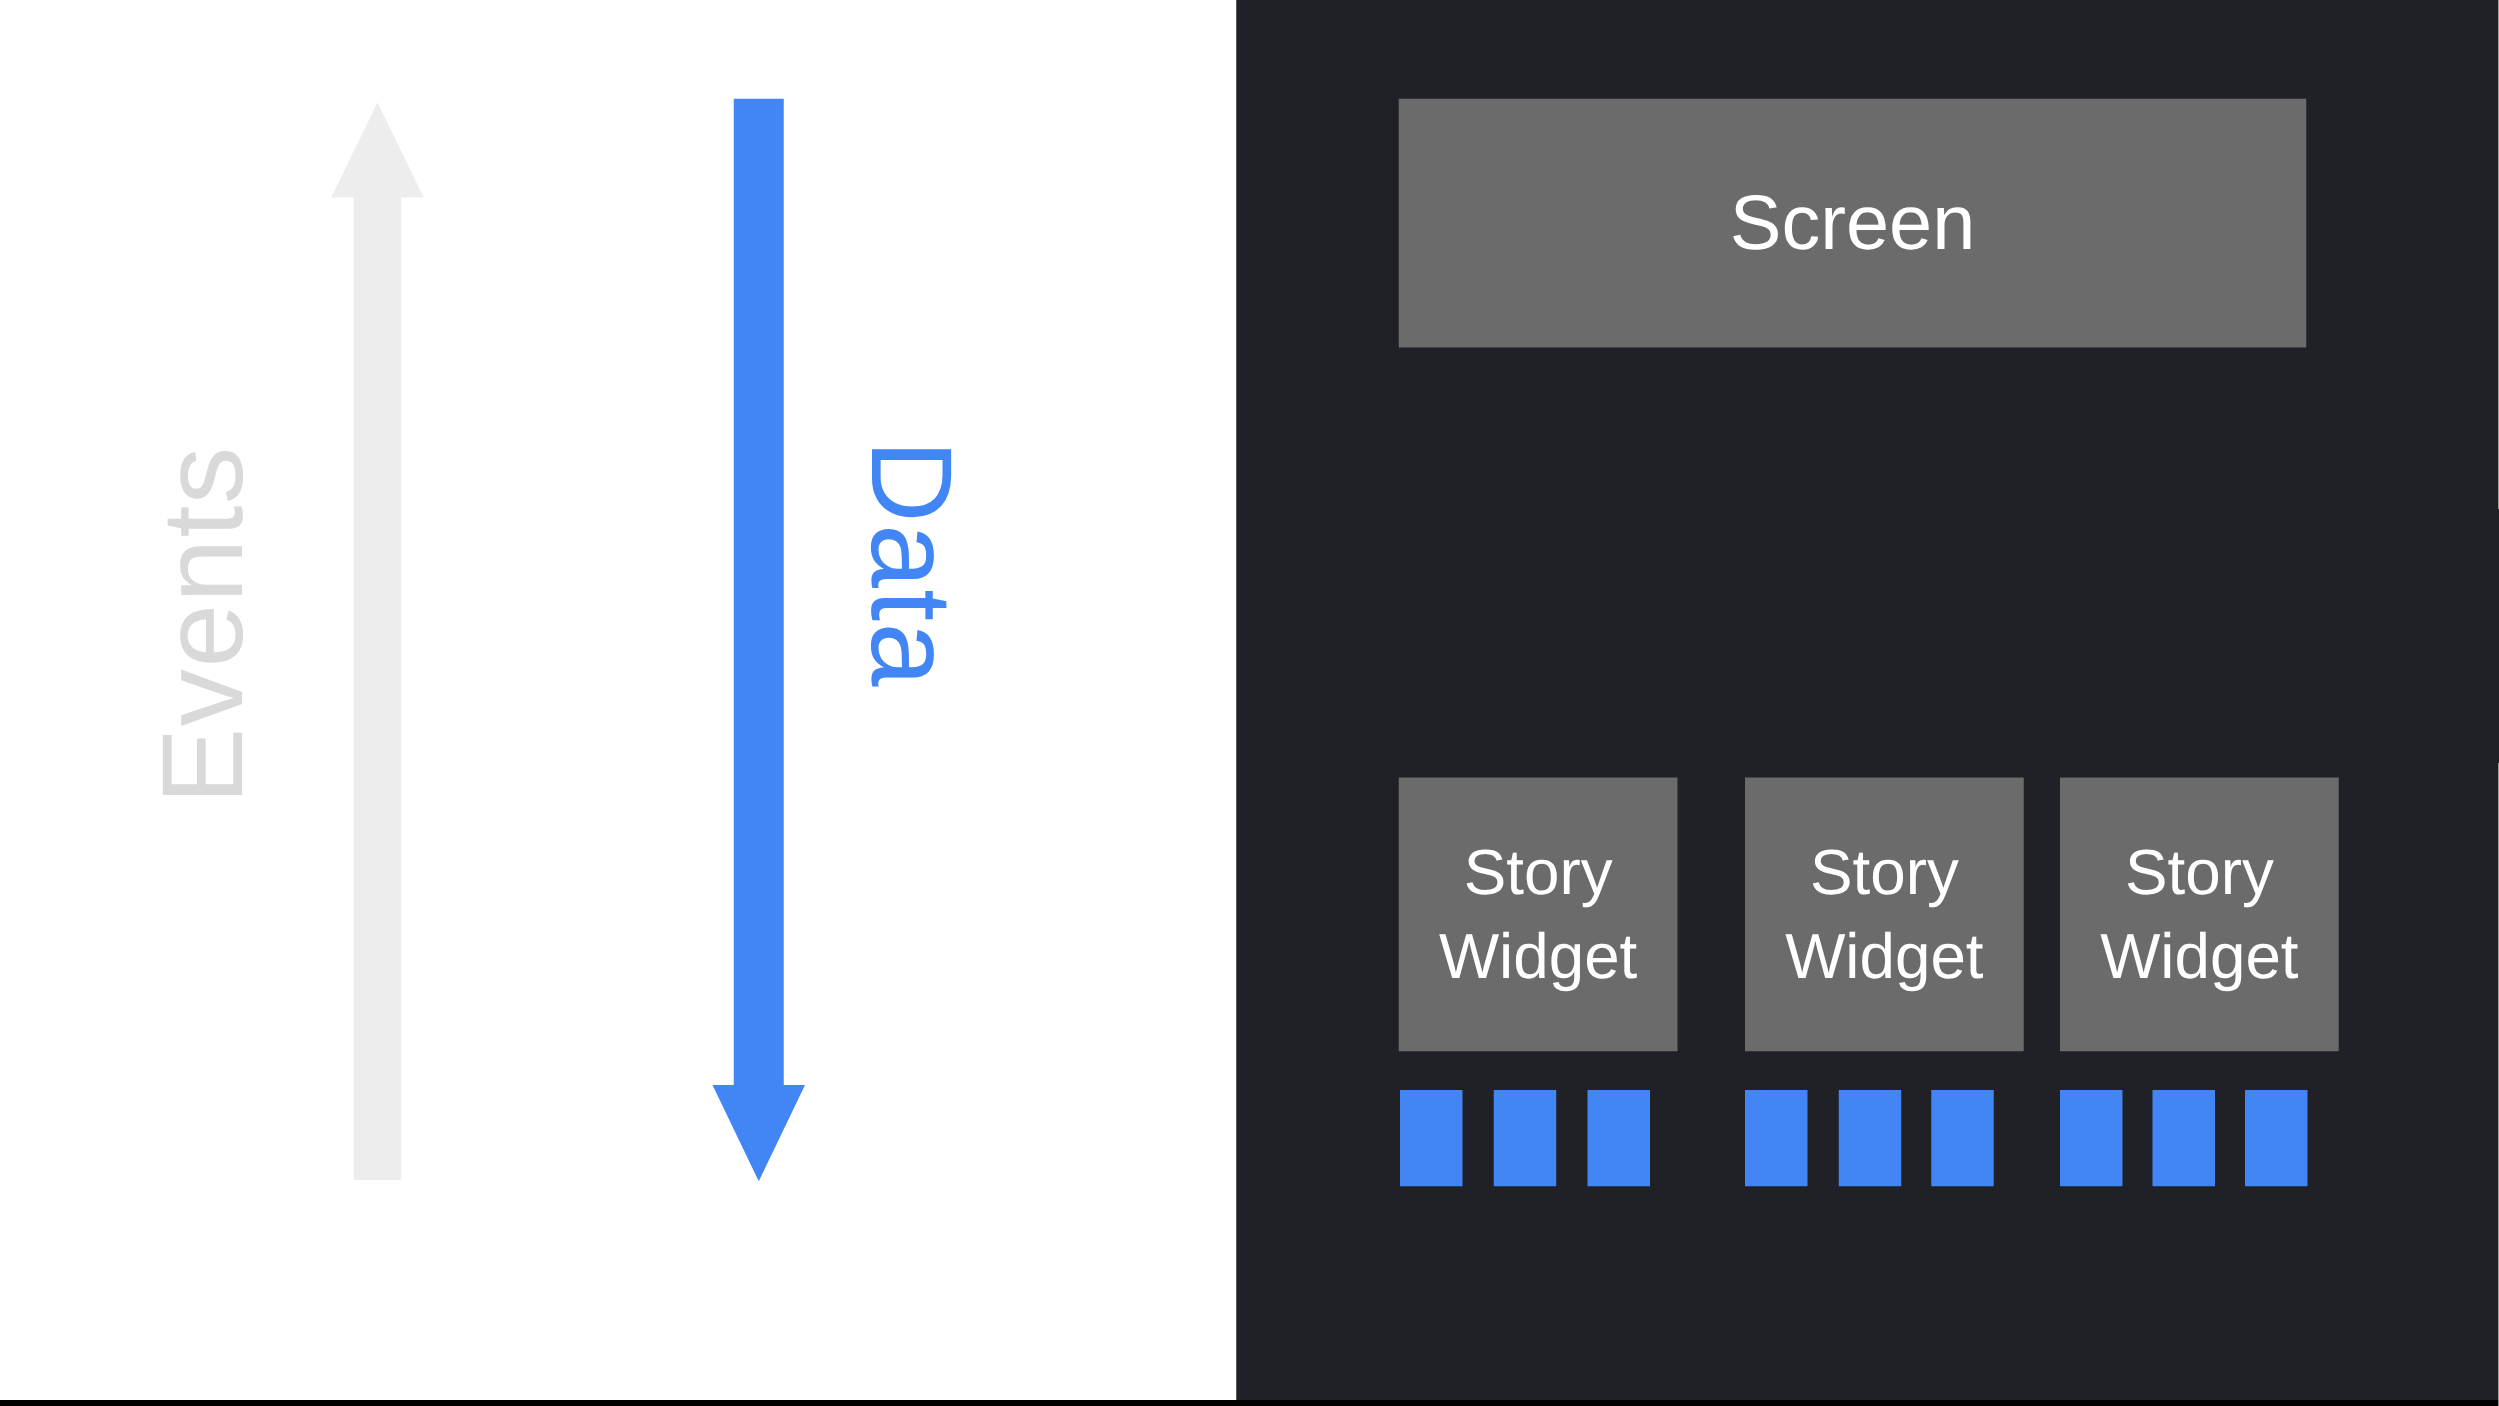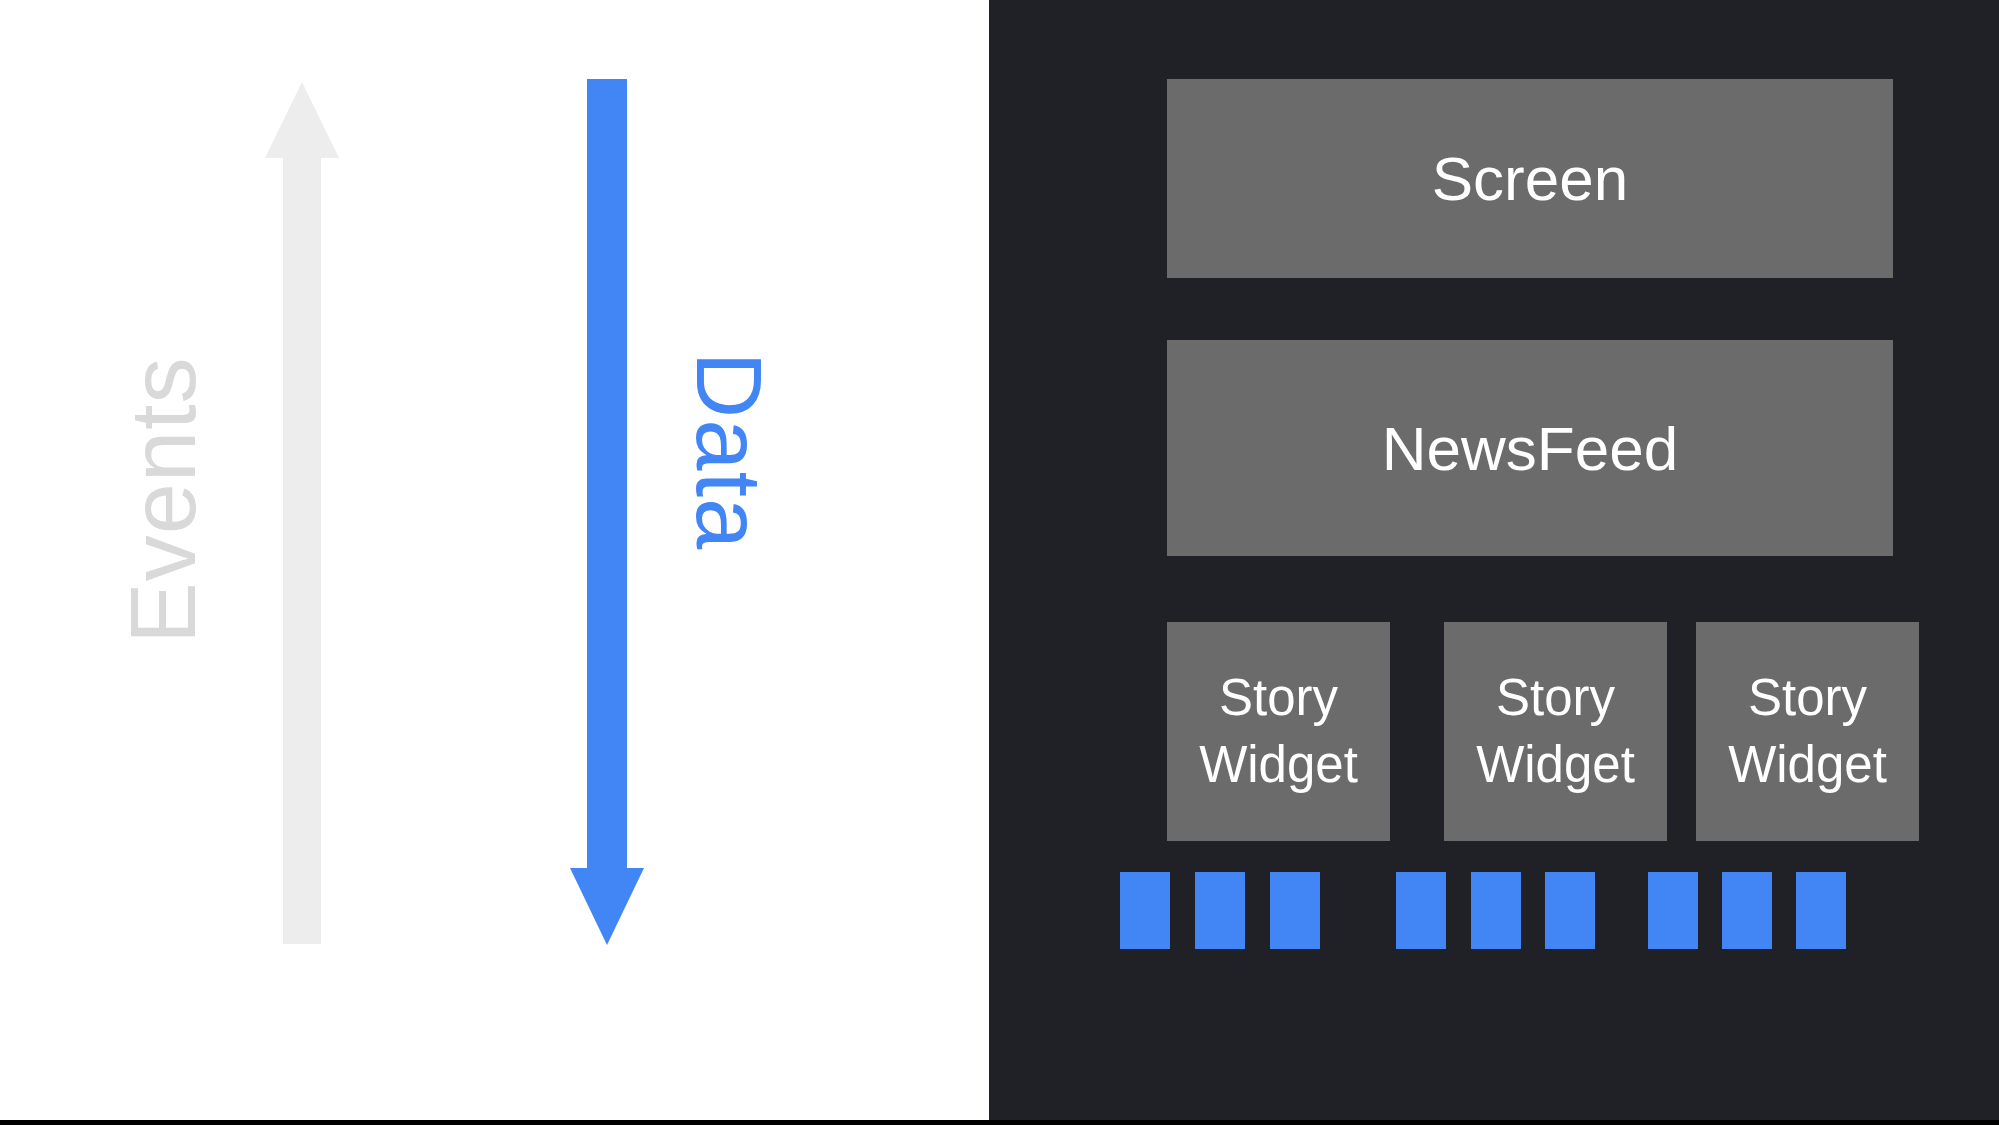--- a/index.html
+++ b/index.html
@@ -74,21 +74,20 @@
     background: var(--panel-dark, #1f2127);
   }
   .gray-box {
     position: absolute;
     background: var(--box-gray, #6b6b6b);
     color: #ffffff;
     display: flex;
     align-items: center;
     justify-content: center;
     text-align: center;
-    margin-left: 48px;
   }
   .screen-box   { left: 1119px; top: 79px;  width: 726px; height: 199px; font-size: 62px; }
   .newsfeed-box { left: 1119px; top: 340px; width: 726px; height: 216px; font-size: 62px; }
   .story-box    { top: 622px; width: 223px; height: 219px; font-size: 51px; line-height: 1.3; }
   .story-box-1  { left: 1119px; }
   .story-box-2  { left: 1396px; }
   .story-box-3  { left: 1648px; }
   .story-box span { display: inline-block; width: 170px; }
 
   .data-square {
@@ -126,23 +125,20 @@
     <div class="arrow-part down-arrow-shaft"></div>
     <div class="arrow-part down-arrow-head"></div>
   </div>
 
   <div class="dark-panel"></div>
 
   <div class="gray-box screen-box">
     <span>Screen</span>
   </div>
 
-  <div class="gray-box newsfeed-box">
-    <span>NewsFeed</span>
-  </div>
 
   <div class="gray-box story-box story-box-1">
     <span>Story Widget</span>
   </div>
   <div class="gray-box story-box story-box-2">
     <span>Story Widget</span>
   </div>
   <div class="gray-box story-box story-box-3">
     <span>Story Widget</span>
   </div>

